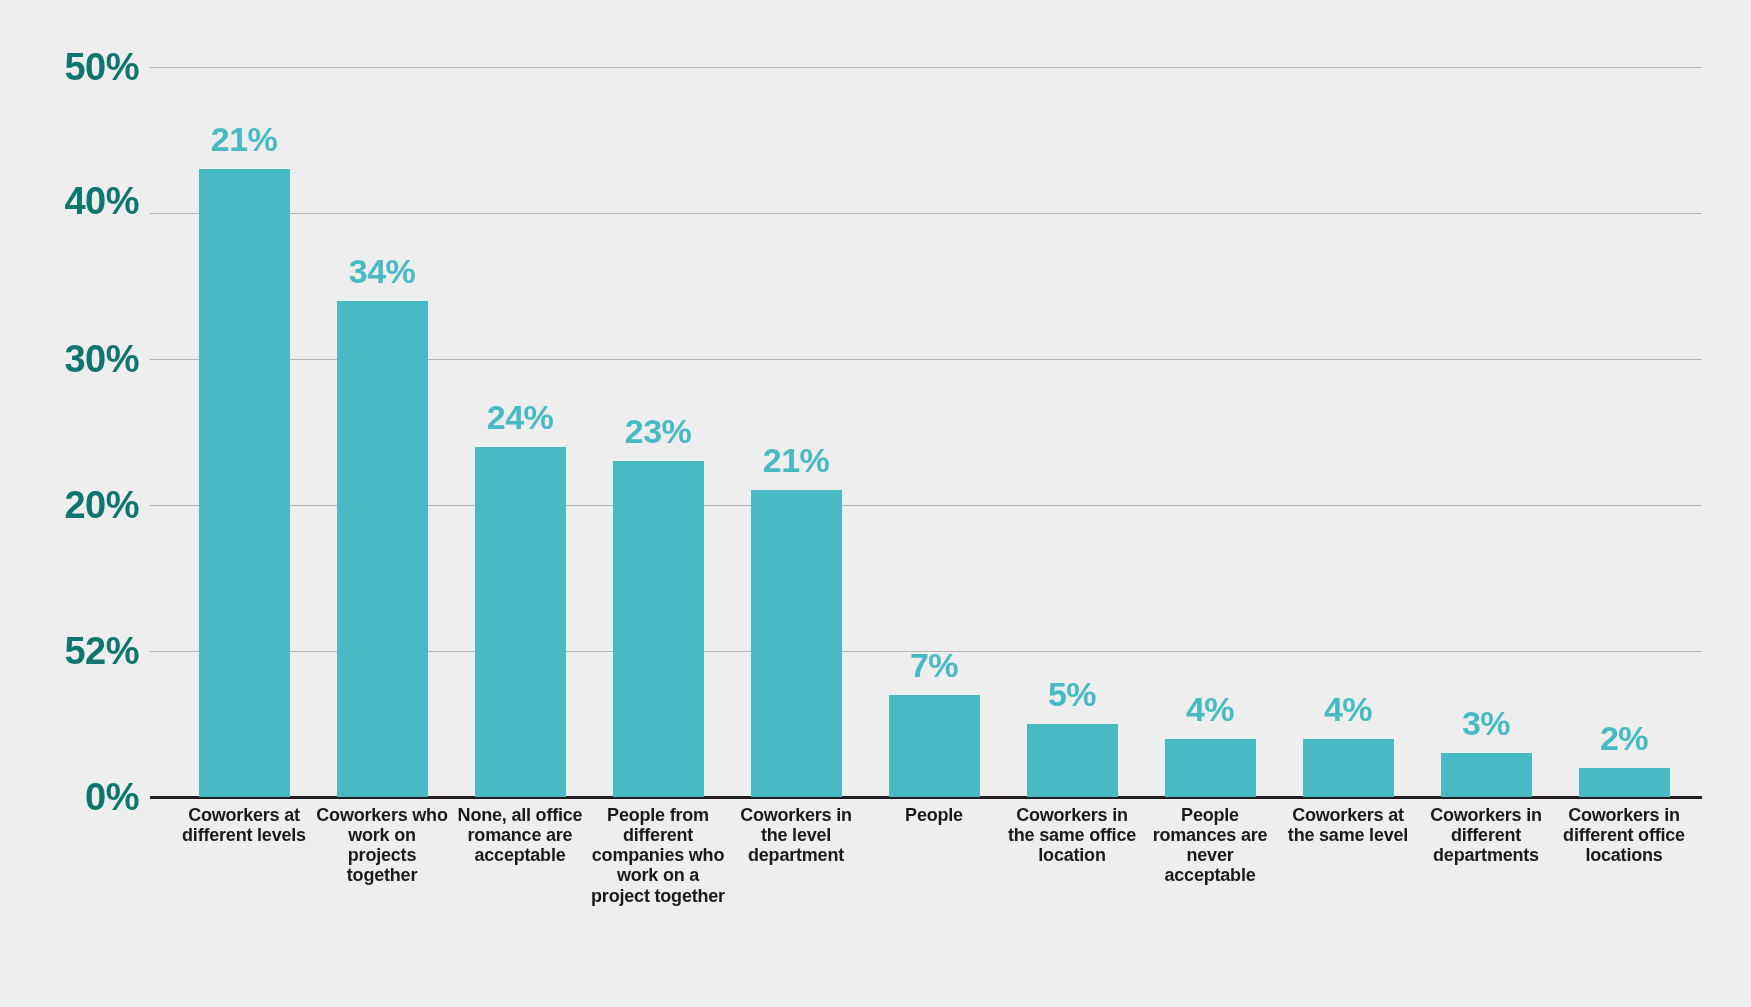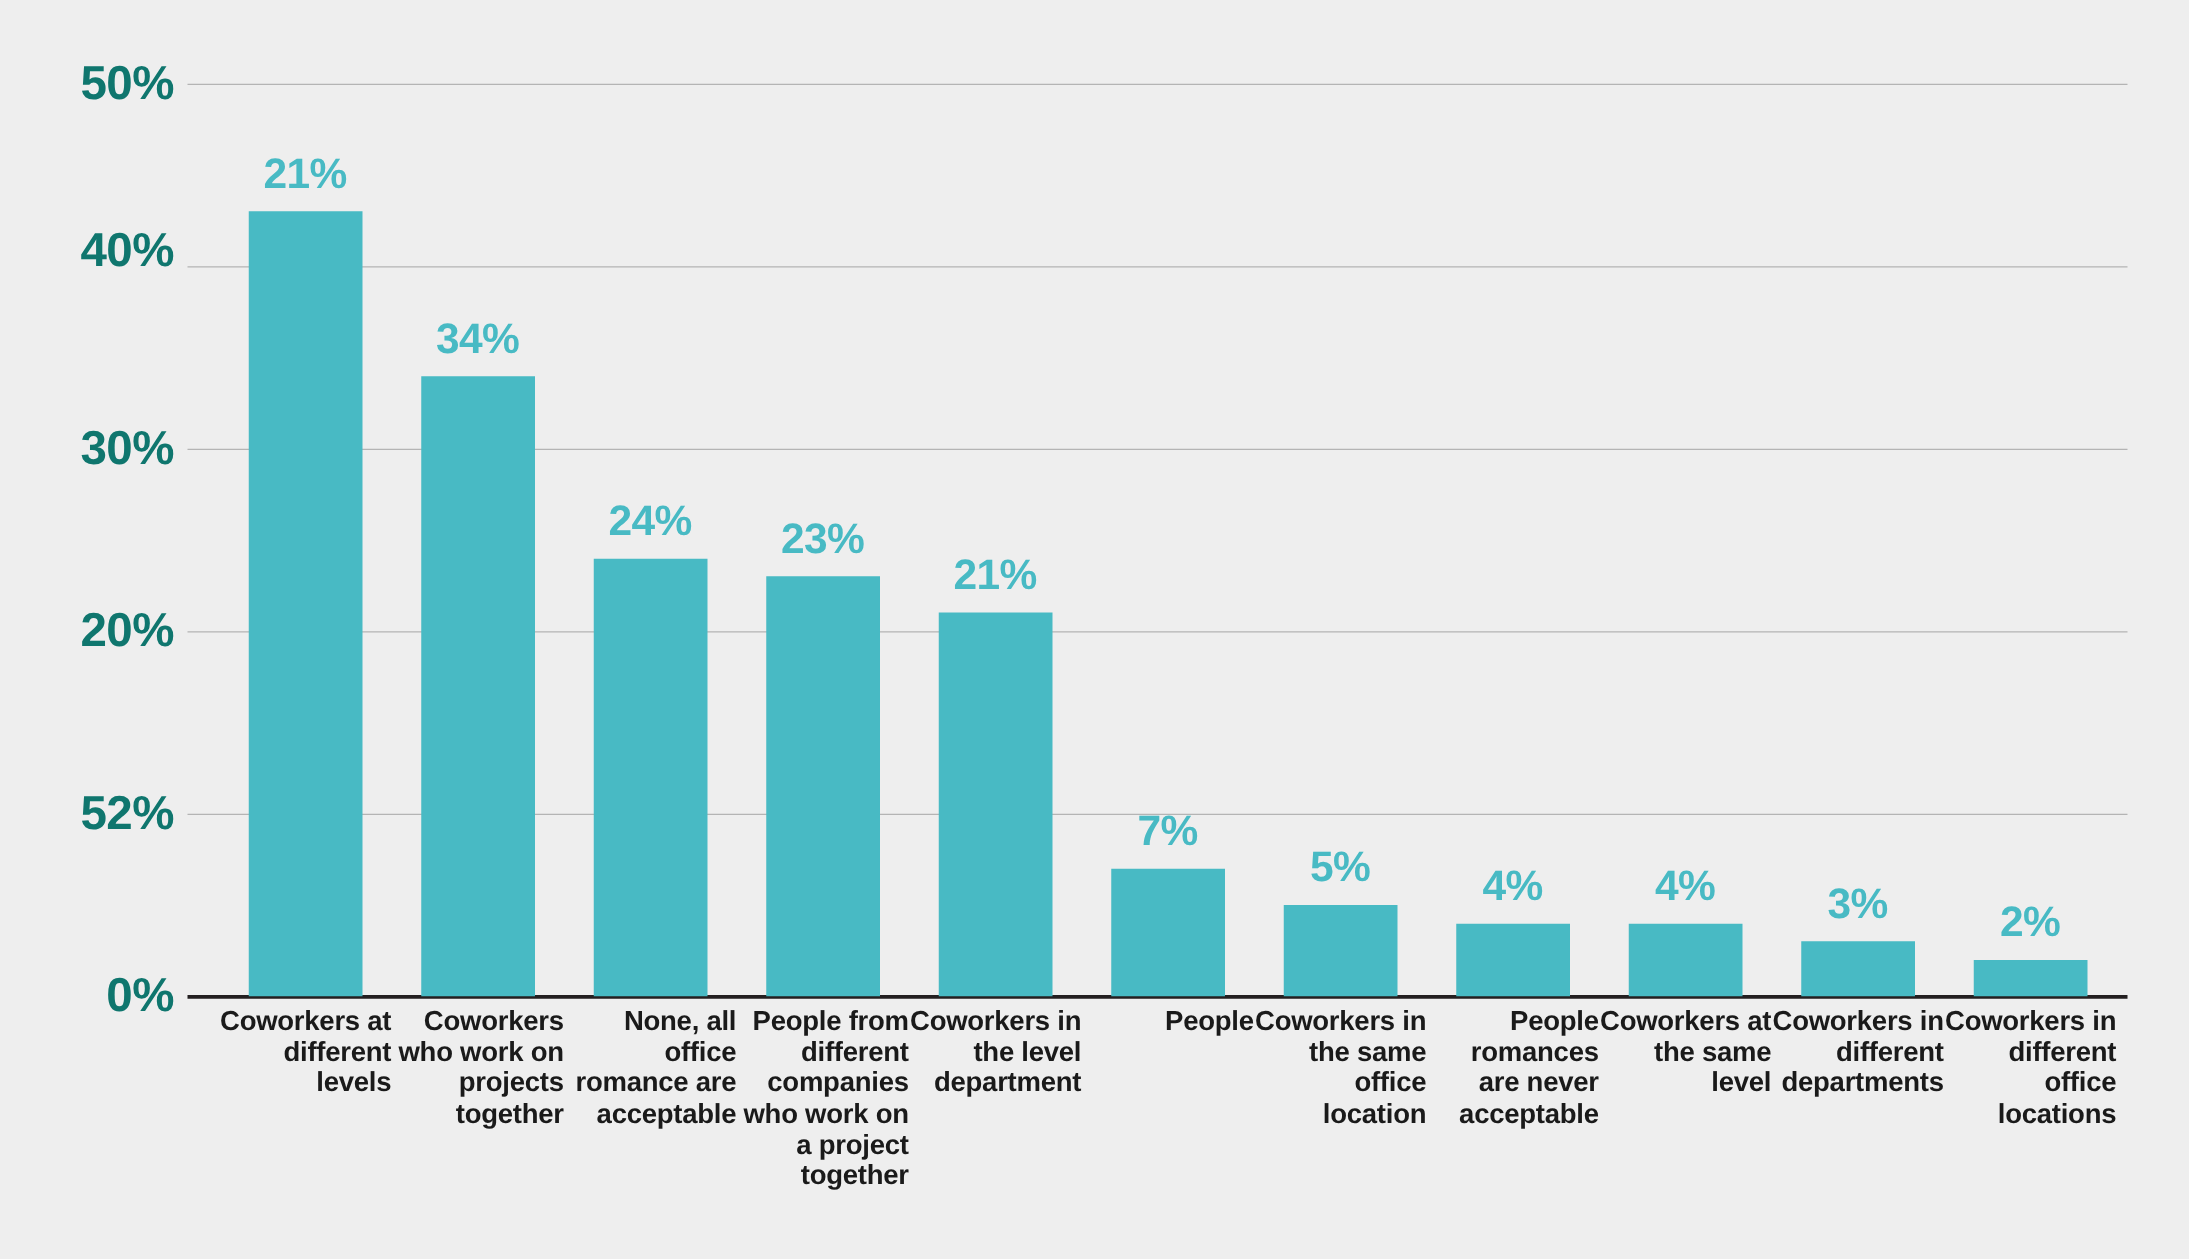--- a/index.html
+++ b/index.html
@@ -71,22 +71,22 @@
   .bar-rect {
     width: 91px;
     background: #48bac4;
   }
 
   
   .xlabel {
     position: absolute;
     top: 805px;
     width: 138px;
-    text-align: right;
-    font-size: 22px;
+    text-align: center;
+    font-size: 18px;
     font-weight: bold;
     color: #1a1a1a;
     line-height: 1.12;
     letter-spacing: -0.2px;
   }
 </style>
 </head>
 <body>
 
 <div id="chart">

